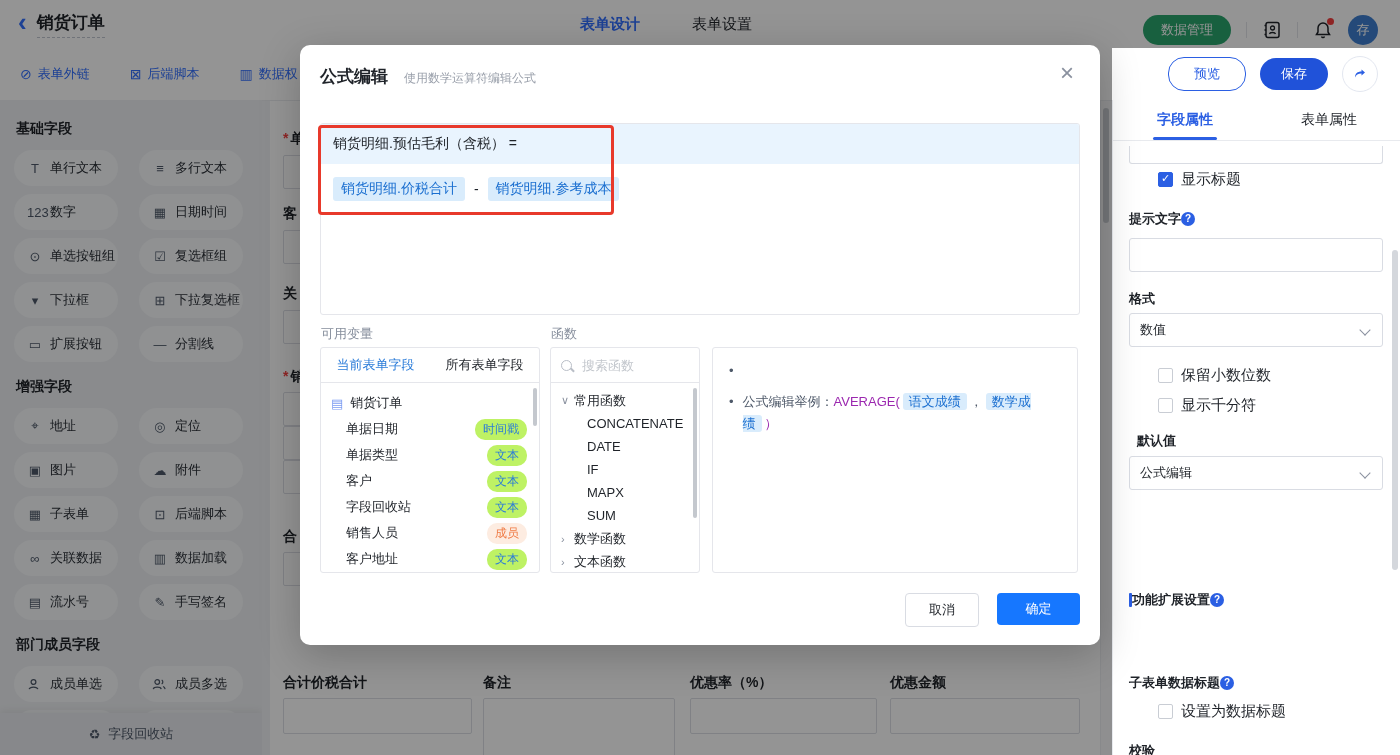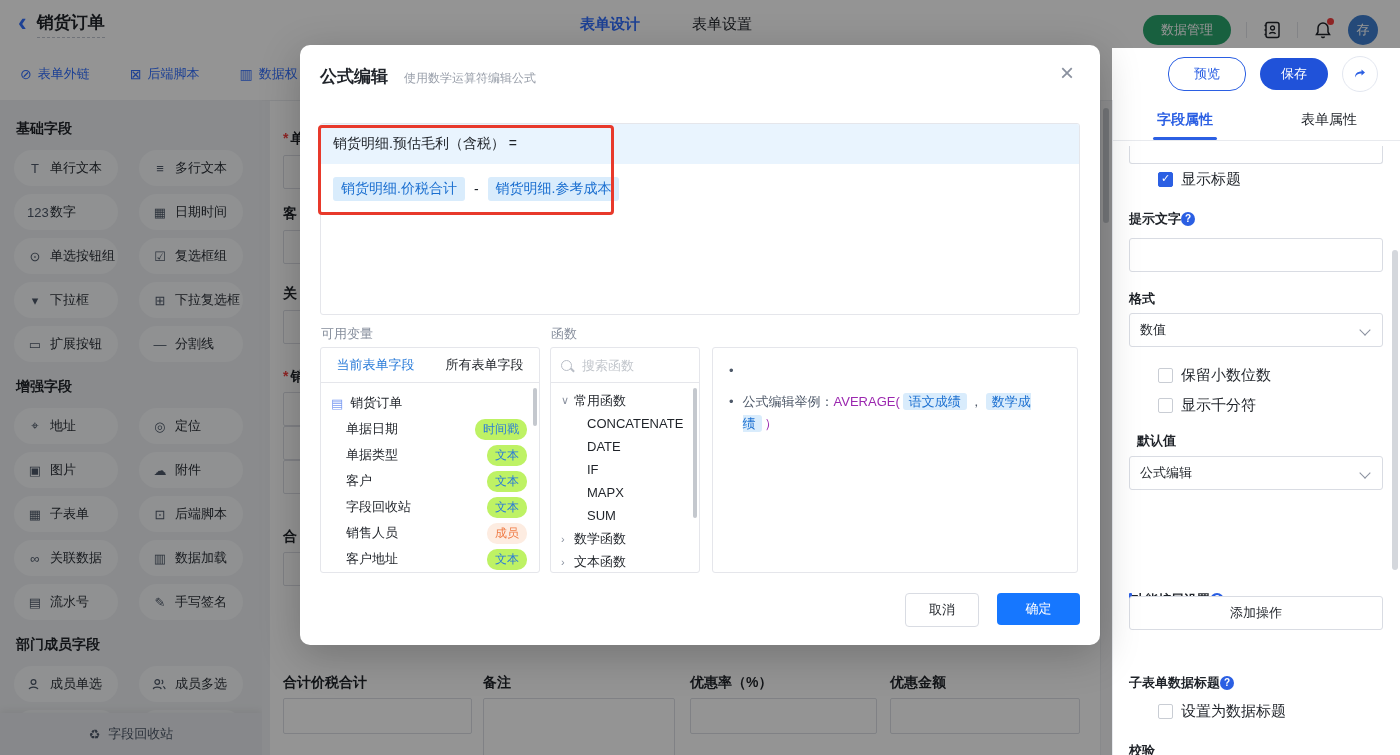--- a/index.html
+++ b/index.html
@@ -358,23 +358,20 @@
     </div>
   <div class="plabel" style="left:16px;top:332px;margin-left:8px;">默认值</div>
   <div class="psel" style="top:356px;">
       <span>公式编辑</span>
     </div>
   <div class="plabel" style="left:16px;top:491px;">
       <span class="secbar"></span>
       <span>功能扩展设置</span>
       <span class="q"></span>
     </div>
-  <div class="pbtn" style="top:496px;color:#1f2329;">
-      <span>添加操作</span>
-    </div>
   <div class="plabel" style="left:16px;top:574px;">
       <span>子表单数据标题</span>
       <span class="q"></span>
     </div>
   <div class="cbrow" style="left:16px;top:602px;">
       <span class="cb"></span>
       <span>设置为数据标题</span>
     </div>
   <div class="plabel" style="left:16px;top:642px;">校验</div>
   <div class="thumb"></div>

